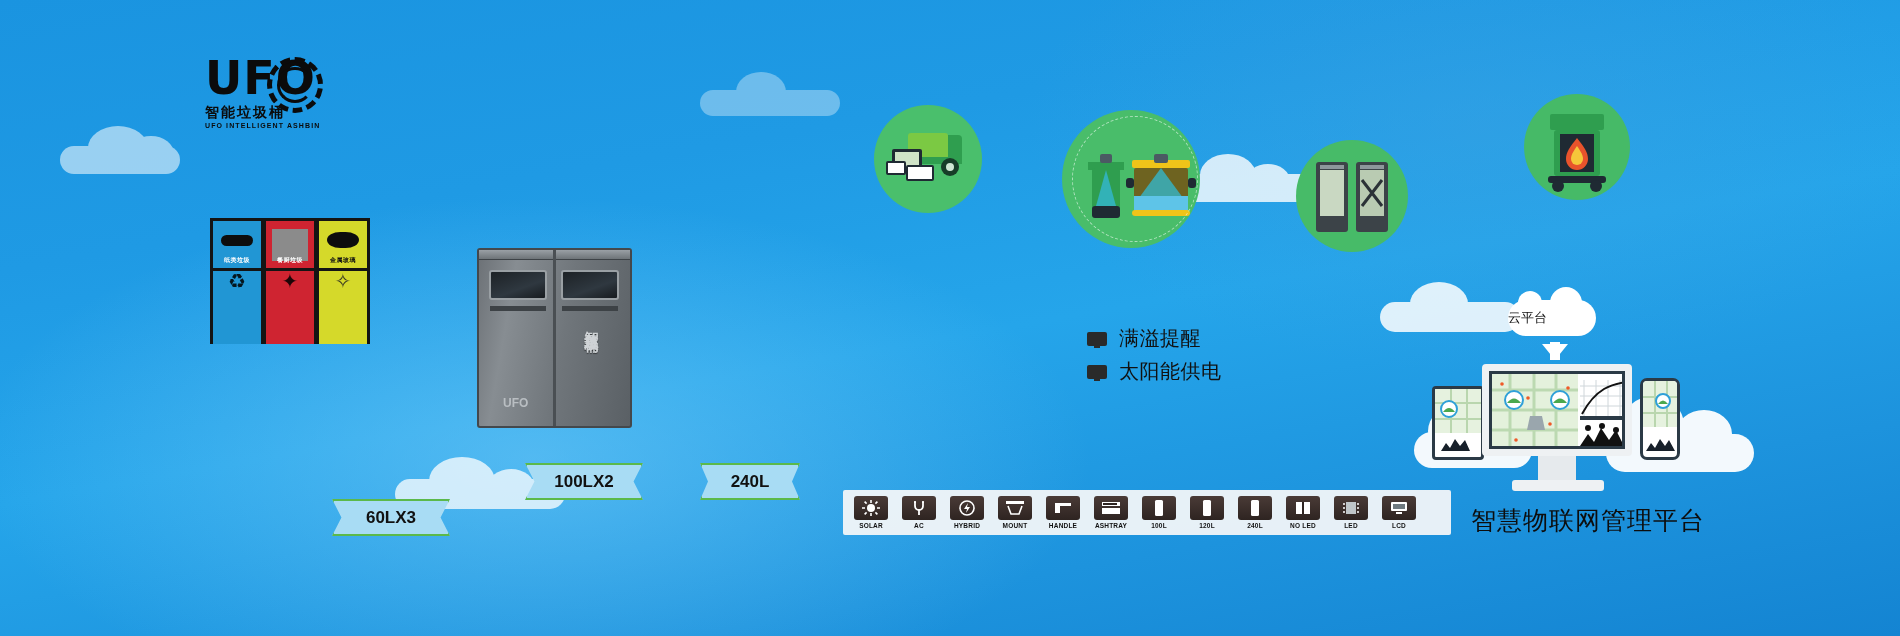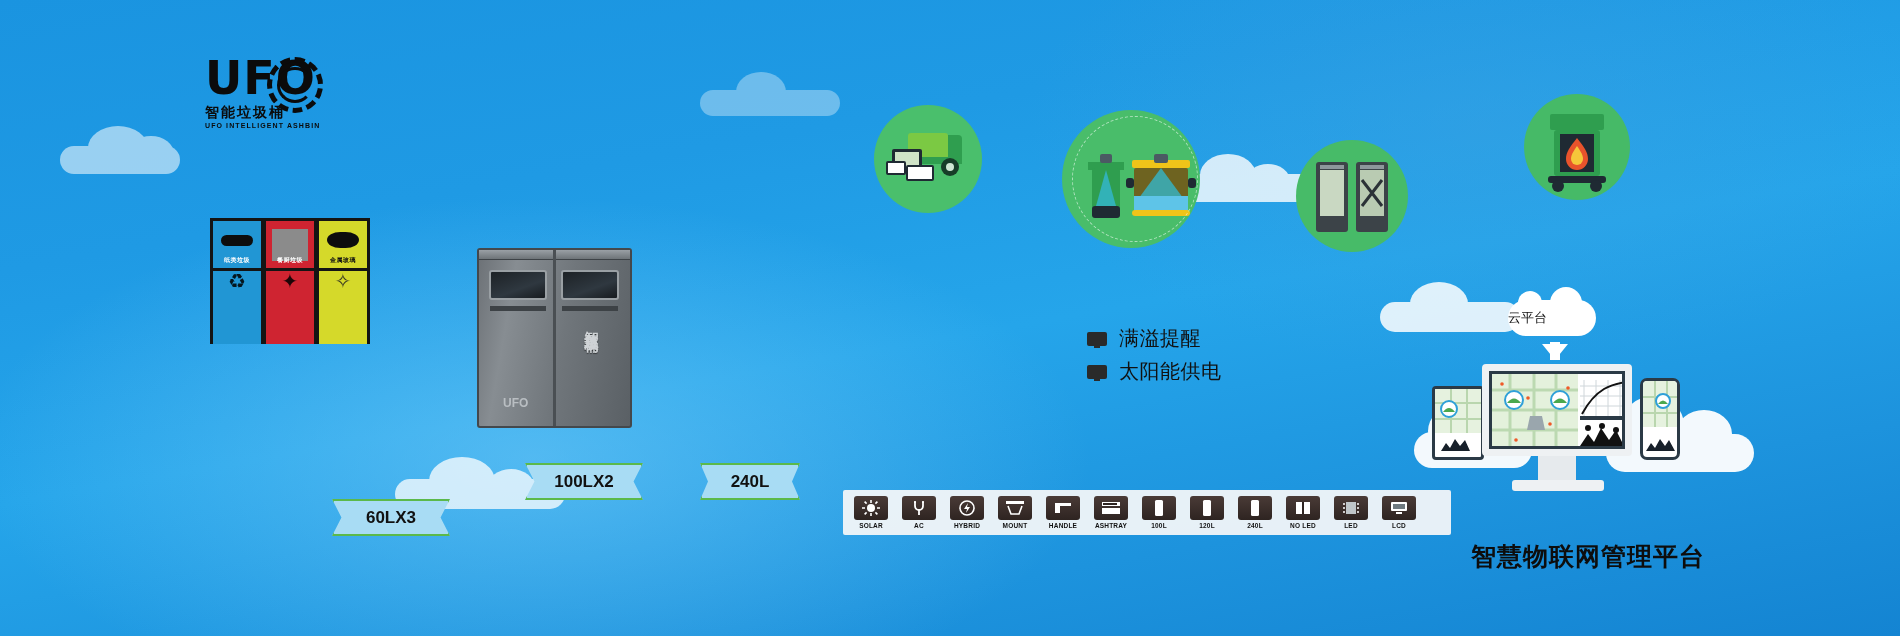--- a/index.html
+++ b/index.html
@@ -161,21 +161,21 @@
   #tablet {
     position:absolute; left: 1432px; top: 386px; width: 52px; height: 74px;
     background:#fff; border:3px solid #2b3a46; border-radius:4px; overflow:hidden;
   }
   #phone {
     position:absolute; left: 1640px; top: 378px; width: 40px; height: 82px;
     background:#fff; border:3px solid #2b3a46; border-radius:7px; overflow:hidden;
   }
   #platTitle {
     position:absolute; left: 1438px; top: 504px; width: 300px; text-align:center;
-    font-size: 25px; font-weight: 700; color:#0d0d0d; letter-spacing: 1px; margin-top: 36px;
+    font-size: 25px; font-weight: 400; color:#0d0d0d; letter-spacing: 1px;
   }
 </style>
 </head>
 <body>
 
 <div id="stage">
 
   <div class="cloudwrap" style="left:60px;top:120px;width:180px;height:60px;opacity:.55">
     <div class="p" style="left:0;top:26px;width:120px;height:28px;border-radius:16px"></div>
     <div class="p" style="left:28px;top:6px;width:60px;height:44px"></div>

